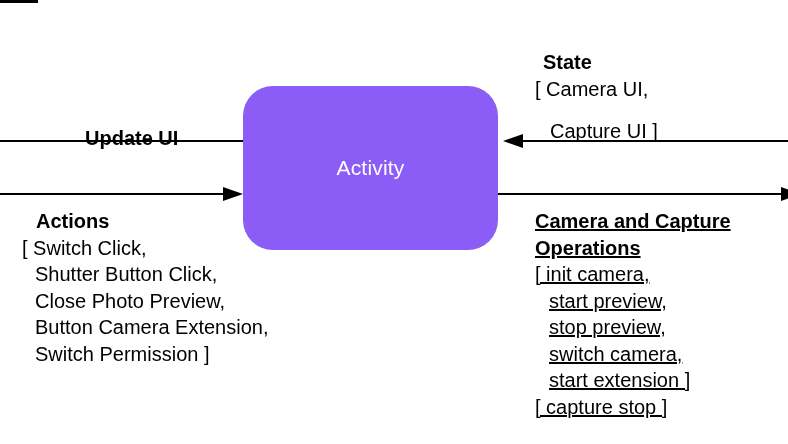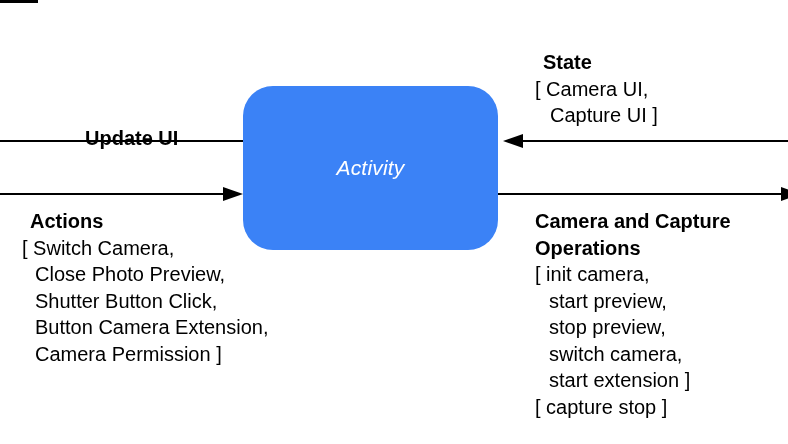--- a/index.html
+++ b/index.html
@@ -66,64 +66,64 @@
   
   .label-update-ui {
     position: absolute;
     left: 60px; top: 125px;
     font-weight: bold;
     margin-left: 25px;
   }
   .block { position: absolute; white-space: nowrap; }
   .block-state   { left: 535px; top: 49px;  }
   .block-actions { left: 22px;  top: 208px; }
-  .block-ops     { left: 535px; top: 208px; }
+  .block-ops     { left: 535px; top: 208px; text-decoration: underline; }
 
   .block-state .title   { margin-left: 8px; }
-  .block-actions .title { margin-left: 8px; }
+  .block-actions .title { margin-left: 14px; }
 
-  .block-state .indent   { padding-left: 15px; }
+  .block-state .indent   { padding-left: 15px; margin-top: 16px; }
   .block-actions .indent { padding-left: 13px; }
   .block-ops .indent     { padding-left: 14px; }
 </style>
 </head>
 <body>
 
 <div class="canvas">
 
   <div class="topleft-bar"></div>
 
   <div class="line line-update" style="background: rgb(0, 0, 0);"></div>
   <div class="line line-state" style="background: rgb(0, 0, 0);"></div>
   <div class="line line-actions" style="background: rgb(0, 0, 0);"></div>
   <div class="line line-ops" style="background: rgb(0, 0, 0);"></div>
 
   <div class="arrow arrow-right arrow-actions"></div>
   <div class="arrow arrow-left arrow-state"></div>
   <div class="arrow arrow-right arrow-ops"></div>
 
-  <div class="activity-box" style="background: #3b82f6; font-style: italic;">
+  <div class="activity-box" style="background: #8b5cf6;">
     <span style="color: rgb(255, 255, 255);">Activity</span>
   </div>
 
   <div class="label-update-ui">Update UI</div>
 
   <div class="block block-state">
     <div class="bold title">State</div>
     <div>[ Camera UI,</div>
     <div class="indent">Capture UI ]</div>
   </div>
 
   <div class="block block-actions">
     <div class="bold title">Actions</div>
-    <div>[ Switch Camera,</div>
+    <div>[ Switch Click,</div>
+    <div class="indent">Shutter Button Click,</div>
     <div class="indent">Close Photo Preview,</div>
-    <div class="indent">Shutter Button Click,</div>
     <div class="indent">Button Camera Extension,</div>
-    <div class="indent">Camera Permission ]</div>
+    <div class="indent">Switch Permission ]</div>
   </div>
 
   <div class="block block-ops">
     <div class="bold">Camera and Capture</div>
     <div class="bold">Operations</div>
     <div>[ init camera,</div>
     <div class="indent">start preview,</div>
     <div class="indent">stop preview,</div>
     <div class="indent">switch camera,</div>
     <div class="indent">start extension ]</div>

